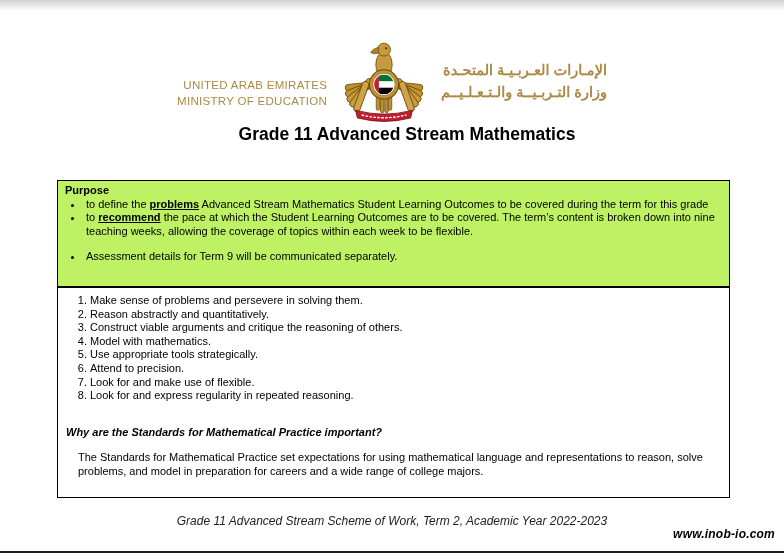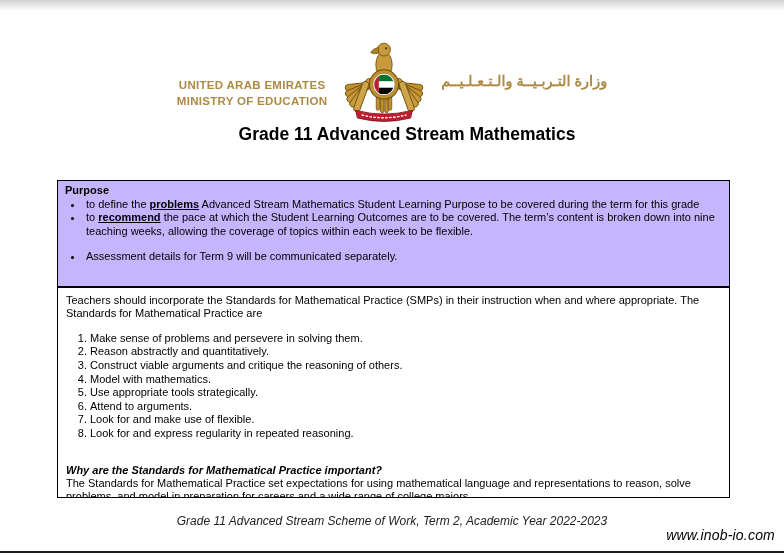--- a/index.html
+++ b/index.html
@@ -10,62 +10,62 @@
   .top-shade {
     position:absolute; top:0; left:0; width:784px; height:11px;
     background:linear-gradient(#d2d2d2, #ffffff);
   }
   
   .org-header {
     position:absolute; top:38px; left:0; width:784px; height:86px;
     display:flex; justify-content:center; align-items:center; gap:13px;
   }
   .org-en {
-    text-align:center; font-weight:bold; font-size:11.5px; line-height:16px;
+    text-align:right; font-weight:normal; font-size:11.5px; line-height:16px;
     letter-spacing:0.3px; color:#ac8a43; white-space:nowrap;margin-top:24px;
   }
   .org-ar {
     direction:rtl; text-align:right; font-weight:bold; font-size:14.5px;
     line-height:22px; color:#ac8a43; white-space:nowrap;
   }
   .logo-wrap { width:88px; height:86px; flex:0 0 auto; }
   
   .doc-title {
     position:absolute; top:123px; left:15px; width:784px; text-align:center;
     font-weight:bold; font-size:17.5px; line-height:23px; color:#000;
   }
   
   .info-box {
     position:absolute; left:57px; top:180px; width:673px; height:107px;
-    box-sizing:border-box; background:#c4b5fd; border:1px solid #000;
+    box-sizing:border-box; background:#bef264; border:1px solid #000;
     padding:3px 7px; font-size:11px; line-height:13.5px;
   }
   .box-heading { font-weight:bold; }
   ul.bullets { margin:0; padding-left:19px; list-style-type:disc; }
   ul.bullets li { padding-left:2px; }
   .u { text-decoration:underline; }
   .v-gap { height:12px; }
   .smp-box {
     position:absolute; left:57px; top:287px; width:673px; height:211px;
     box-sizing:border-box; background:#ffffff; border:1px solid #000;
     padding:6px 8px; font-size:11px; line-height:13.4px; overflow:hidden;
   }
   .smp-intro { margin:0 0 11px 0; }
   ol.smp-list { margin:0 0 23px 0; padding-left:24px; }
   ol.smp-list li { line-height:13.6px; }
   .smp-question { font-weight:bold;font-style:italic; }
-  .smp-answer { margin:0; }
+  .smp-answer { margin:12px; }
   
   .footer-caption {
     position:absolute; top:514px; left:0; width:784px; text-align:center;
     font-style:italic; font-size:12px; color:#222;
   }
   .watermark {
     position:absolute; top:527px; right:9px;
-    font-weight:normal; font-style:italic; font-size:14px; color:#000;
+    font-weight:bold; font-style:italic; font-size:12px; color:#000;
     letter-spacing:0.2px;
   }
   .bottom-rule {
     position:absolute; top:551px; left:0; width:784px; height:2px; background:#1c1c1c;
   }
 </style>
 </head>
 <body>
 
 <div class="page">
@@ -113,49 +113,49 @@
           <rect x="43.5" y="42.5" width="18" height="7.7" fill="#00732f"></rect>
           <rect x="43.5" y="57.8" width="18" height="7.7" fill="#000000"></rect>
           <rect x="38.5" y="42.5" width="5.5" height="23" fill="#bf1e2e"></rect>
         </g>
 
         <path d="M17,84 Q50,93 83,84 L81,93 Q50,101 19,93 Z" fill="#bf1e2e" stroke="#7a1220" stroke-width="1"></path>
         <path d="M24,89.5 Q50,96 76,89.5" fill="none" stroke="#ffffff" stroke-width="1.6" stroke-dasharray="3 1.6"></path>
       </svg>
     </div>
     <div class="org-ar">
+      <div>الإمـارات العـربـيـة المتحـدة</div>
       <div>وزارة التـربـيــة والـتـعـلـيــم</div>
     </div>
   </div>
 
   <div class="doc-title">
     <div>Grade 11 Advanced Stream Mathematics</div>
   </div>
 
   <div class="info-box">
     <div class="box-heading">Purpose</div>
     <ul class="bullets">
-      <li><span>to define the </span><b class="u">problems</b><span> Advanced Stream Mathematics Student Learning Purpose to be covered during the term for this grade</span></li>
+      <li><span>to define the </span><b class="u">problems</b><span> Advanced Stream Mathematics Student Learning Outcomes to be covered during the term for this grade</span></li>
       <li><span>to </span><b class="u">recommend</b><span> the pace at which the Student Learning Outcomes are to be covered. The term’s content is broken down into nine teaching weeks, allowing the coverage of topics within each week to be flexible.</span></li>
     </ul>
     <div class="v-gap"></div>
     <ul class="bullets">
       <li>Assessment details for Term 9 will be communicated separately.</li>
     </ul>
   </div>
 
   <div class="smp-box">
-    <p class="smp-intro">Teachers should incorporate the Standards for Mathematical Practice (SMPs) in their instruction when and where appropriate. The Standards for Mathematical Practice are</p>
     <ol class="smp-list">
       <li>Make sense of problems and persevere in solving them.</li>
       <li>Reason abstractly and quantitatively.</li>
       <li>Construct viable arguments and critique the reasoning of others.</li>
       <li>Model with mathematics.</li>
       <li>Use appropriate tools strategically.</li>
-      <li>Attend to arguments.</li>
+      <li>Attend to precision.</li>
       <li>Look for and make use of flexible.</li>
       <li>Look for and express regularity in repeated reasoning.</li>
     </ol>
     <div class="smp-question">Why are the Standards for Mathematical Practice important?</div>
     <p class="smp-answer">The Standards for Mathematical Practice set expectations for using mathematical language and representations to reason, solve problems, and model in preparation for careers and a wide range of college majors.</p>
   </div>
 
   <div class="footer-caption">Grade 11 Advanced Stream Scheme of Work, Term 2, Academic Year 2022-2023</div>
   <div class="watermark">www.inob-io.com</div>
   <div class="bottom-rule"></div>

